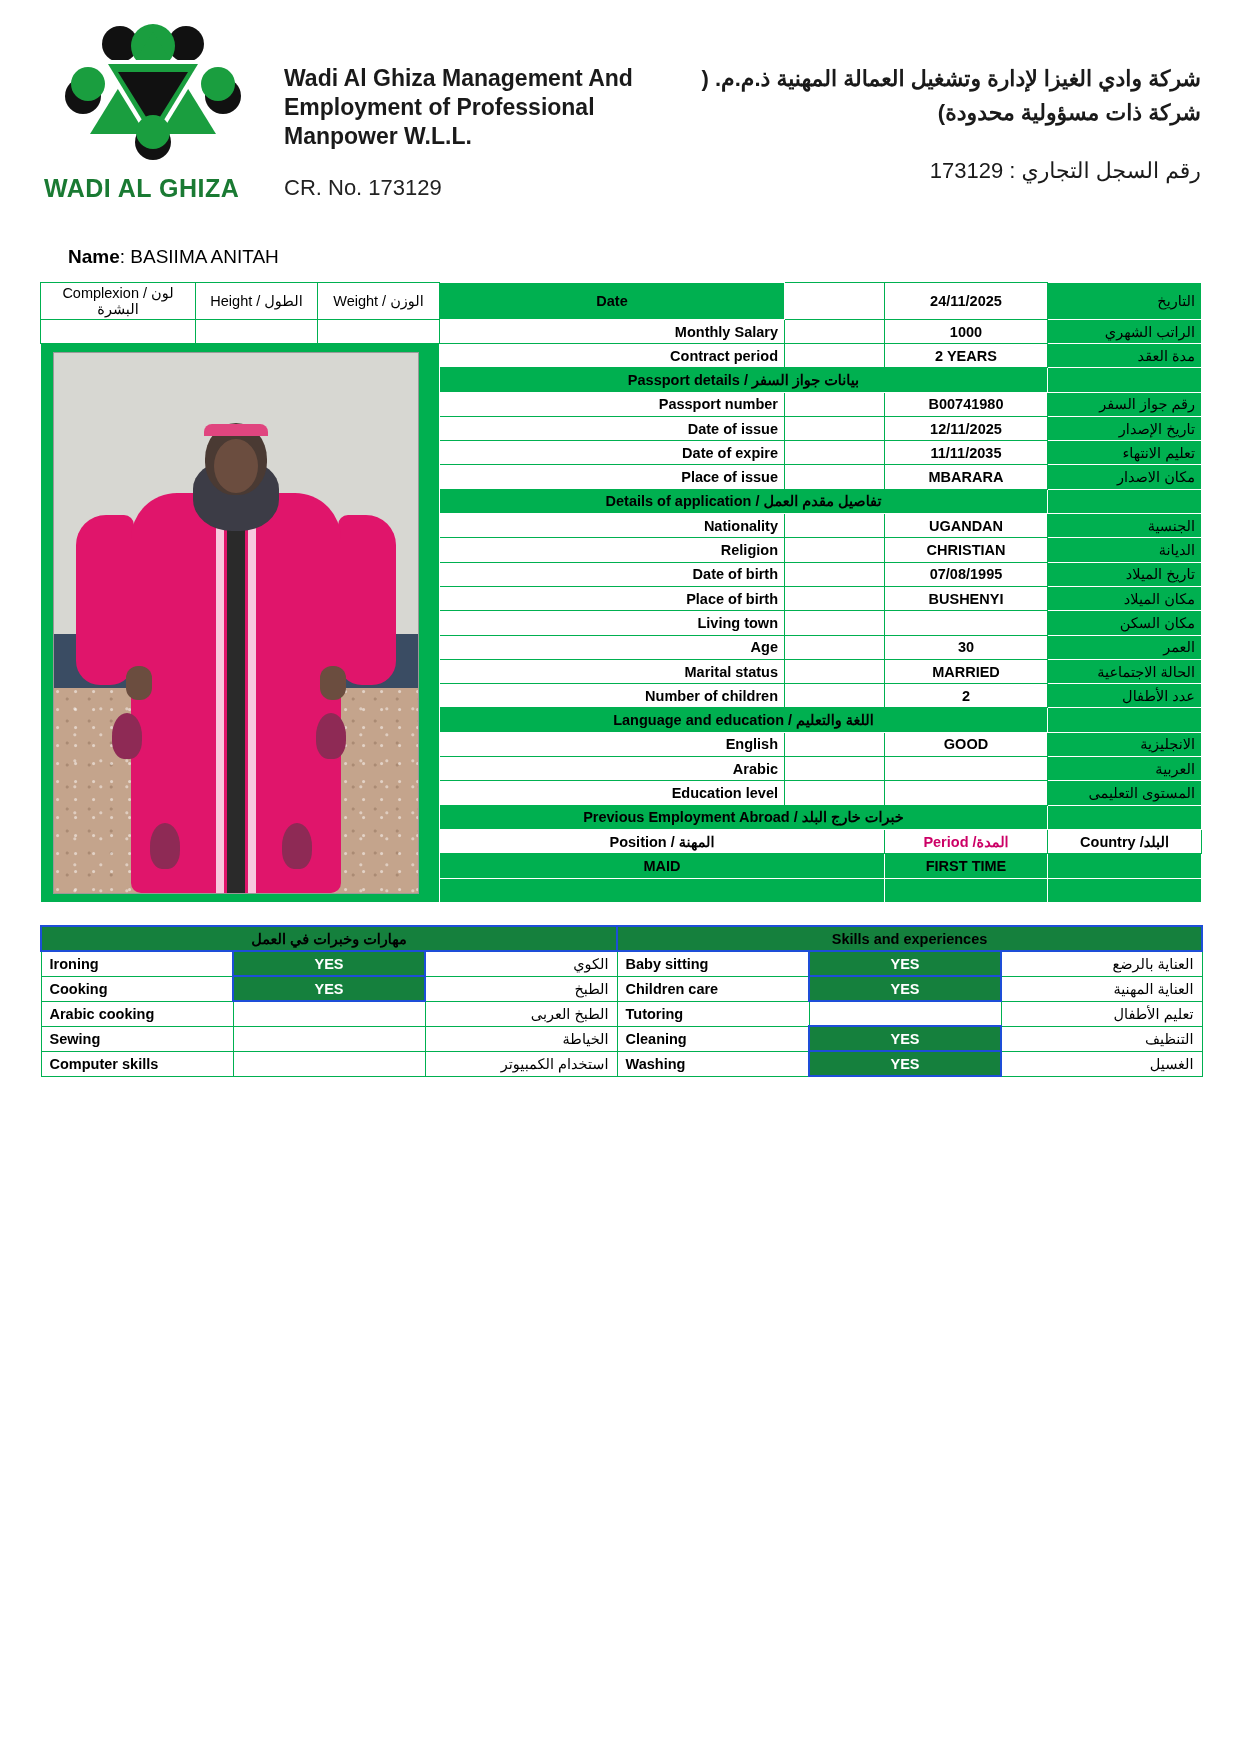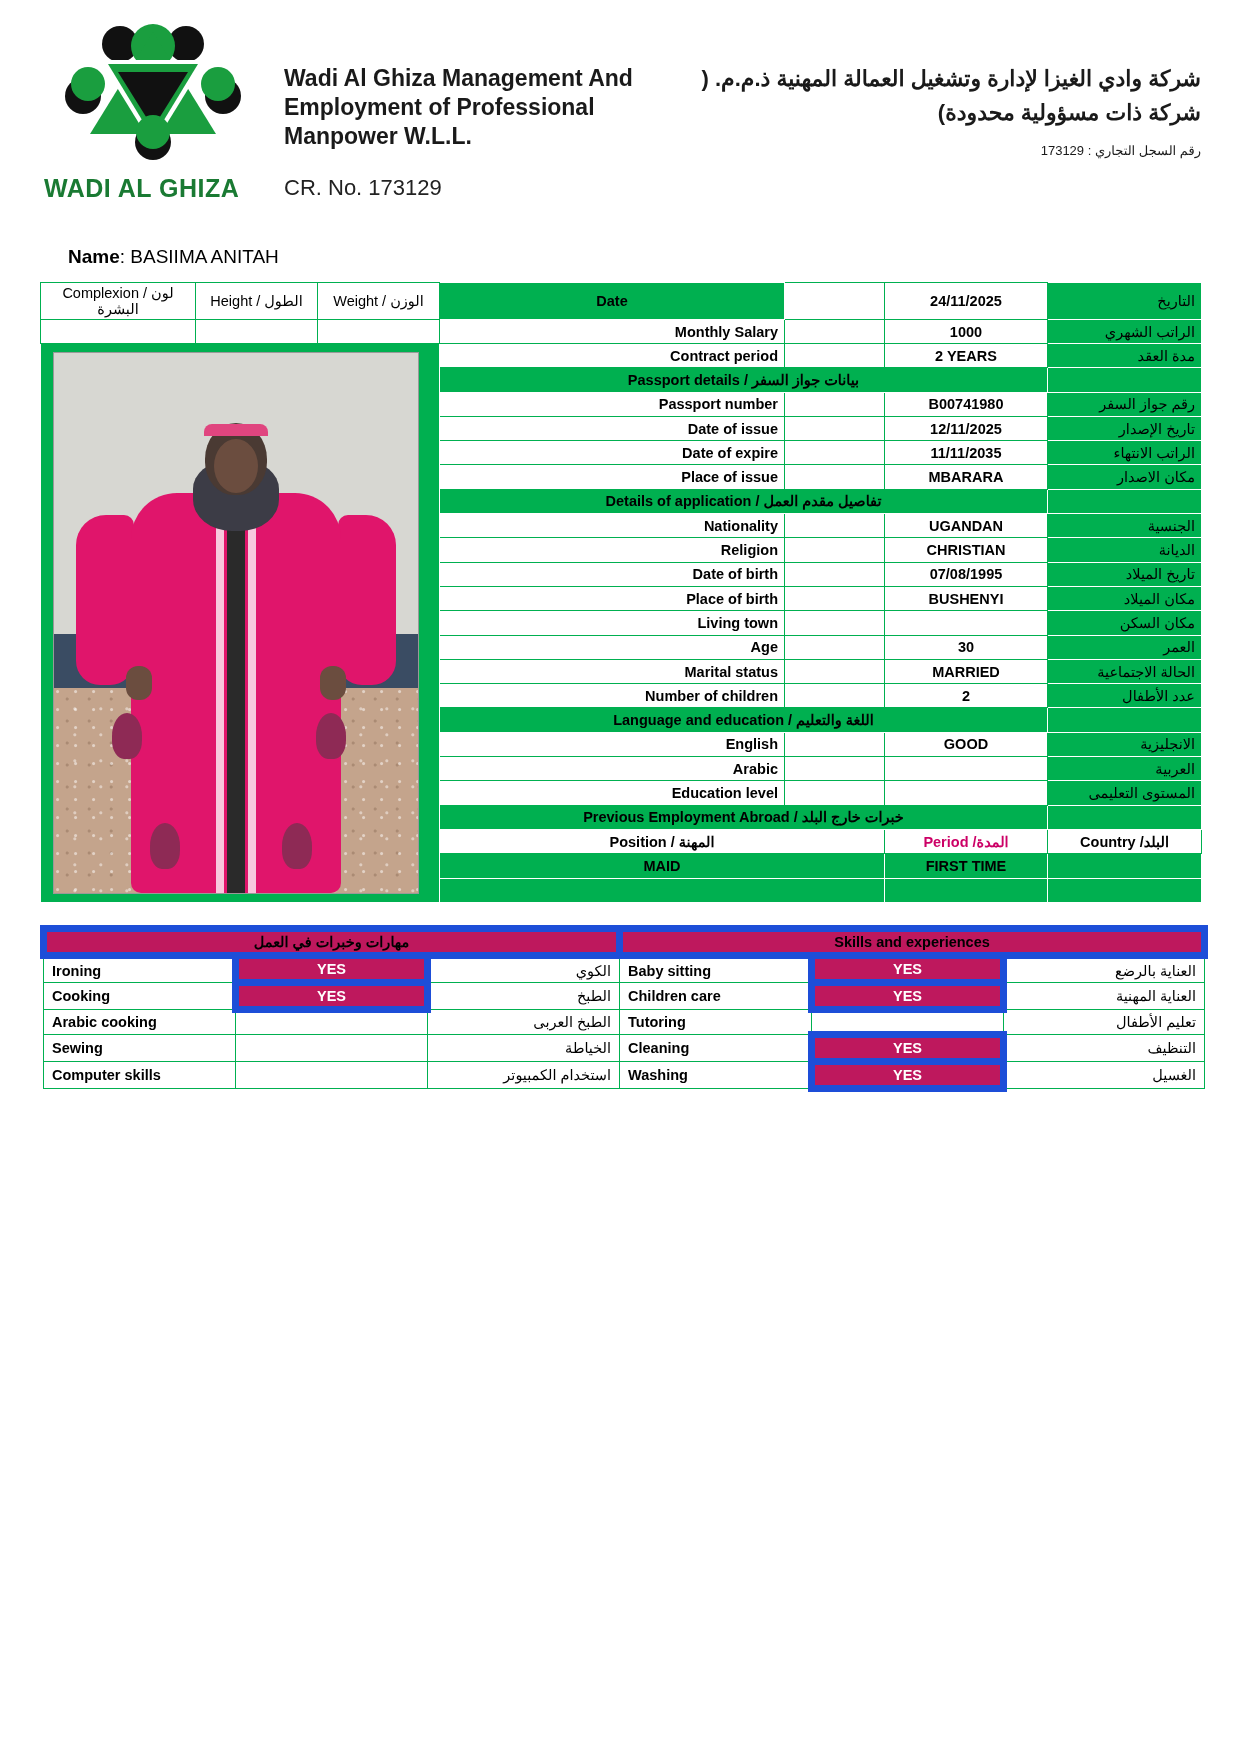--- a/index.html
+++ b/index.html
@@ -31,21 +31,21 @@
   .company-ar {
     flex: 1;
     text-align: right;
     direction: rtl;
     padding-top: 44px;
     font-size: 22px;
     font-weight: bold;
     line-height: 1.55;
     color: #1a1a1a;
   }
-  .cr-ar { font-size: 13px; font-weight: normal; margin-top: 11px; }
+  .cr-ar { font-size: 22px; font-weight: normal; margin-top: 24px; }
 
   .name-line { font-size: 19px; margin: 10px 0 14px 28px; }
   .name-line b { font-weight: bold; }
 
   
   table { border-collapse: collapse; }
   .main-table { width: 1161px; margin-left: 0px; table-layout: fixed; }
   .main-table td {
     border: 1px solid #ffffff;
     background: #00b050;
@@ -108,22 +108,22 @@
       background:#e0156b; border-radius:10px 30px 24px 24px; }
   .ph-hand-l { position:absolute; left:50%; top:58%; width:26px; height:34px; margin-left:-110px;
       background:#6b4d3f; border-radius:12px; }
   .ph-hand-r { position:absolute; left:50%; top:58%; width:26px; height:34px; margin-left:84px;
       background:#6b4d3f; border-radius:12px; }
   .ph-motif { position:absolute; width:30px; height:46px; background:#8e2a55; border-radius:50% 50% 40% 40%; }
 
   
   .skills-table { width: 1161px; margin-top: 22px; table-layout: fixed; }
   .skills-table td {
-    border: 7px solid #1d4ed8;
-    background: #be185d;
+    border: 2px solid #1d4ed8;
+    background: #15803d;
     height: 25px;
     font-size: 14.5px;
     padding: 2px 8px;
   }
   .skills-table td.cell-white { background:#fff !important; border:1px solid #00b050 !important; }
   .skills-title { font-weight: bold; font-size: 15.5px; text-align: center; }
   .sk-lbl { font-weight: bold; text-align: left; }
   .sk-val { font-weight: bold; text-align: center; color:#ffffff; }
   .sk-ar { direction: rtl; text-align: right; }
 </style>
@@ -243,21 +243,21 @@
       <tr>
         <td class="cell-white lbl">Date of issue</td>
         <td class="cell-white"></td>
         <td class="cell-white val">12/11/2025</td>
         <td class="ar">تاريخ الإصدار</td>
       </tr>
       <tr>
         <td class="cell-white lbl">Date of expire</td>
         <td class="cell-white"></td>
         <td class="cell-white val">11/11/2035</td>
-        <td class="ar">الراتب الانتهاء</td>
+        <td class="ar">تعليم الانتهاء</td>
       </tr>
       <tr>
         <td class="cell-white lbl">Place of issue</td>
         <td class="cell-white"></td>
         <td class="cell-white val">MBARARA</td>
         <td class="ar">مكان الاصدار</td>
       </tr>
 
       <tr>
         <td class="sec" colspan="3">Details of application / تفاصيل مقدم العمل</td>

